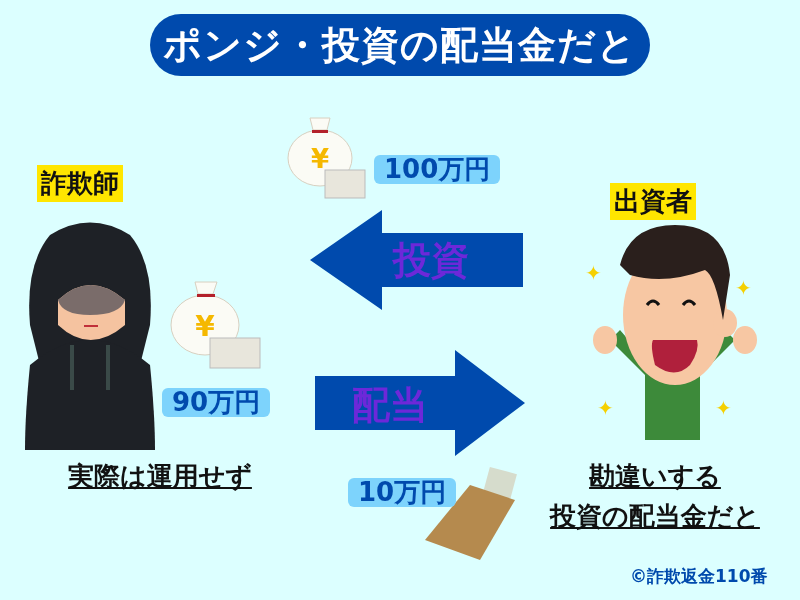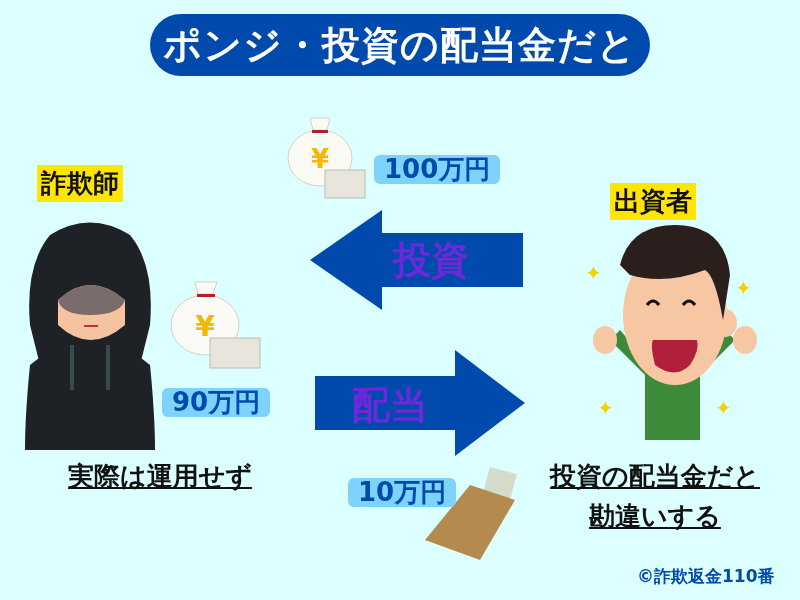--- a/index.html
+++ b/index.html
@@ -78,17 +78,17 @@
   <text x="10" y="65" font-size="20" fill="#f5d000">✦</text>
   <text x="160" y="80" font-size="20" fill="#f5d000">✦</text>
   <text x="22" y="200" font-size="20" fill="#f5d000">✦</text>
   <text x="140" y="200" font-size="20" fill="#f5d000">✦</text>
 </svg>
 
 <div class="abs caption" style="left:10px; top:456px; width:300px;">
   <div>実際は運用せず</div>
 </div>
 <div class="abs caption" style="left:525px; top:456px; width:260px;">
+  <div>勘違いする</div>
   <div>投資の配当金だと</div>
-  <div>勘違いする</div>
 </div>
 
-<div class="abs credit" style="left:630px; top:565px;margin-left:7px;">©詐欺返金110番</div>
+<div class="abs credit" style="left:630px; top:565px;">©詐欺返金110番</div>
 
 </body></html>

